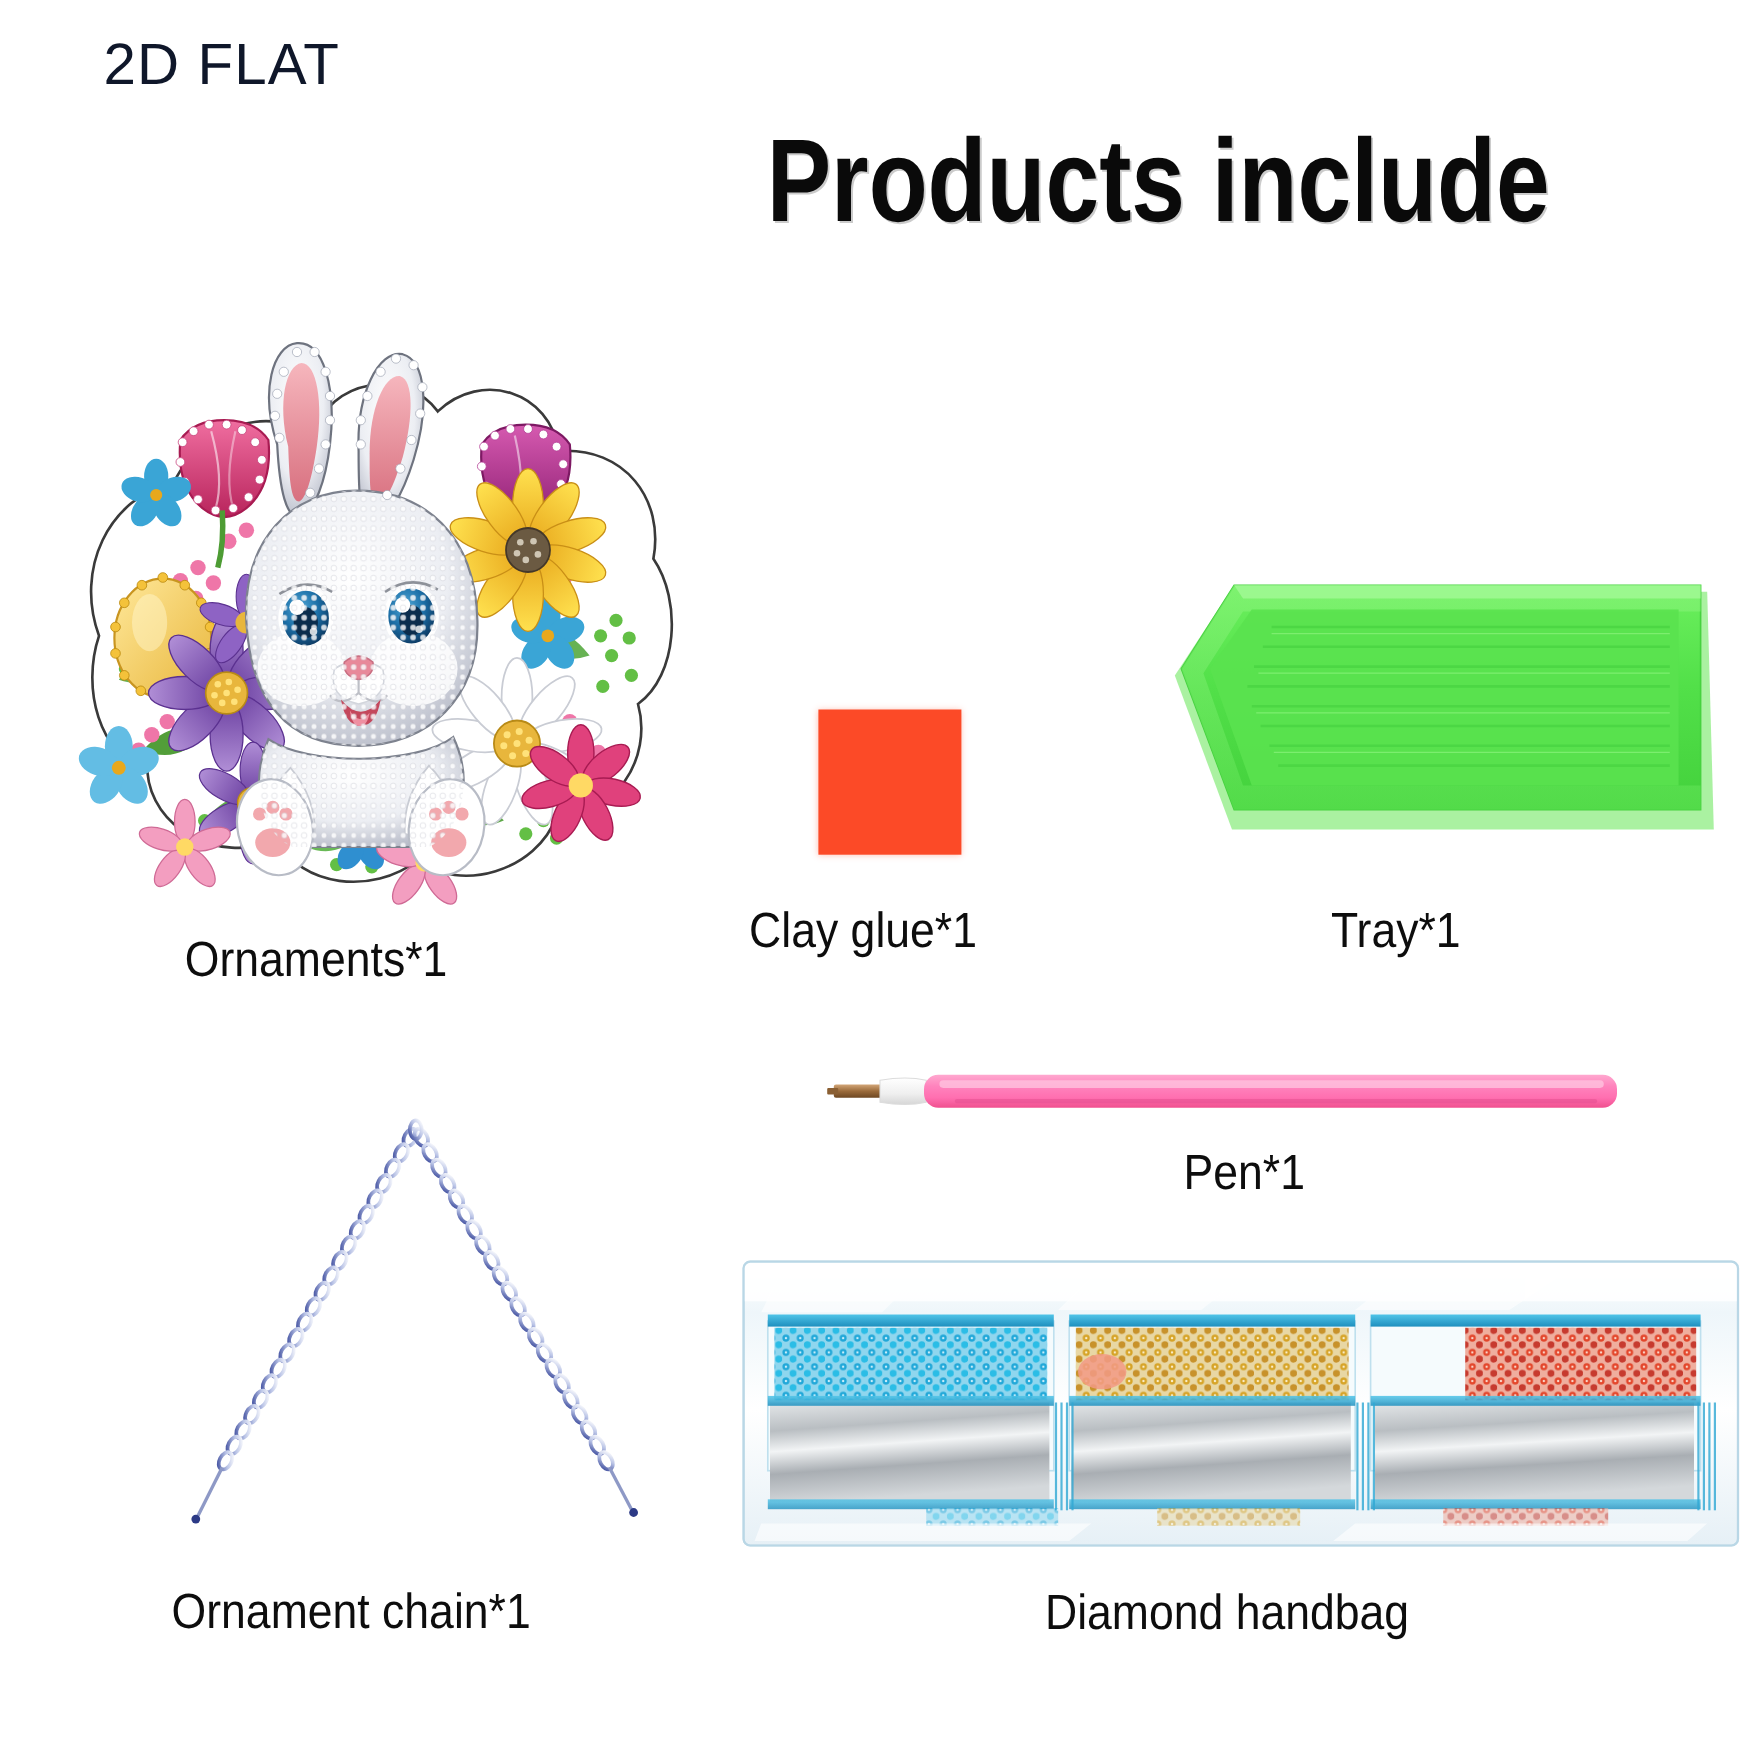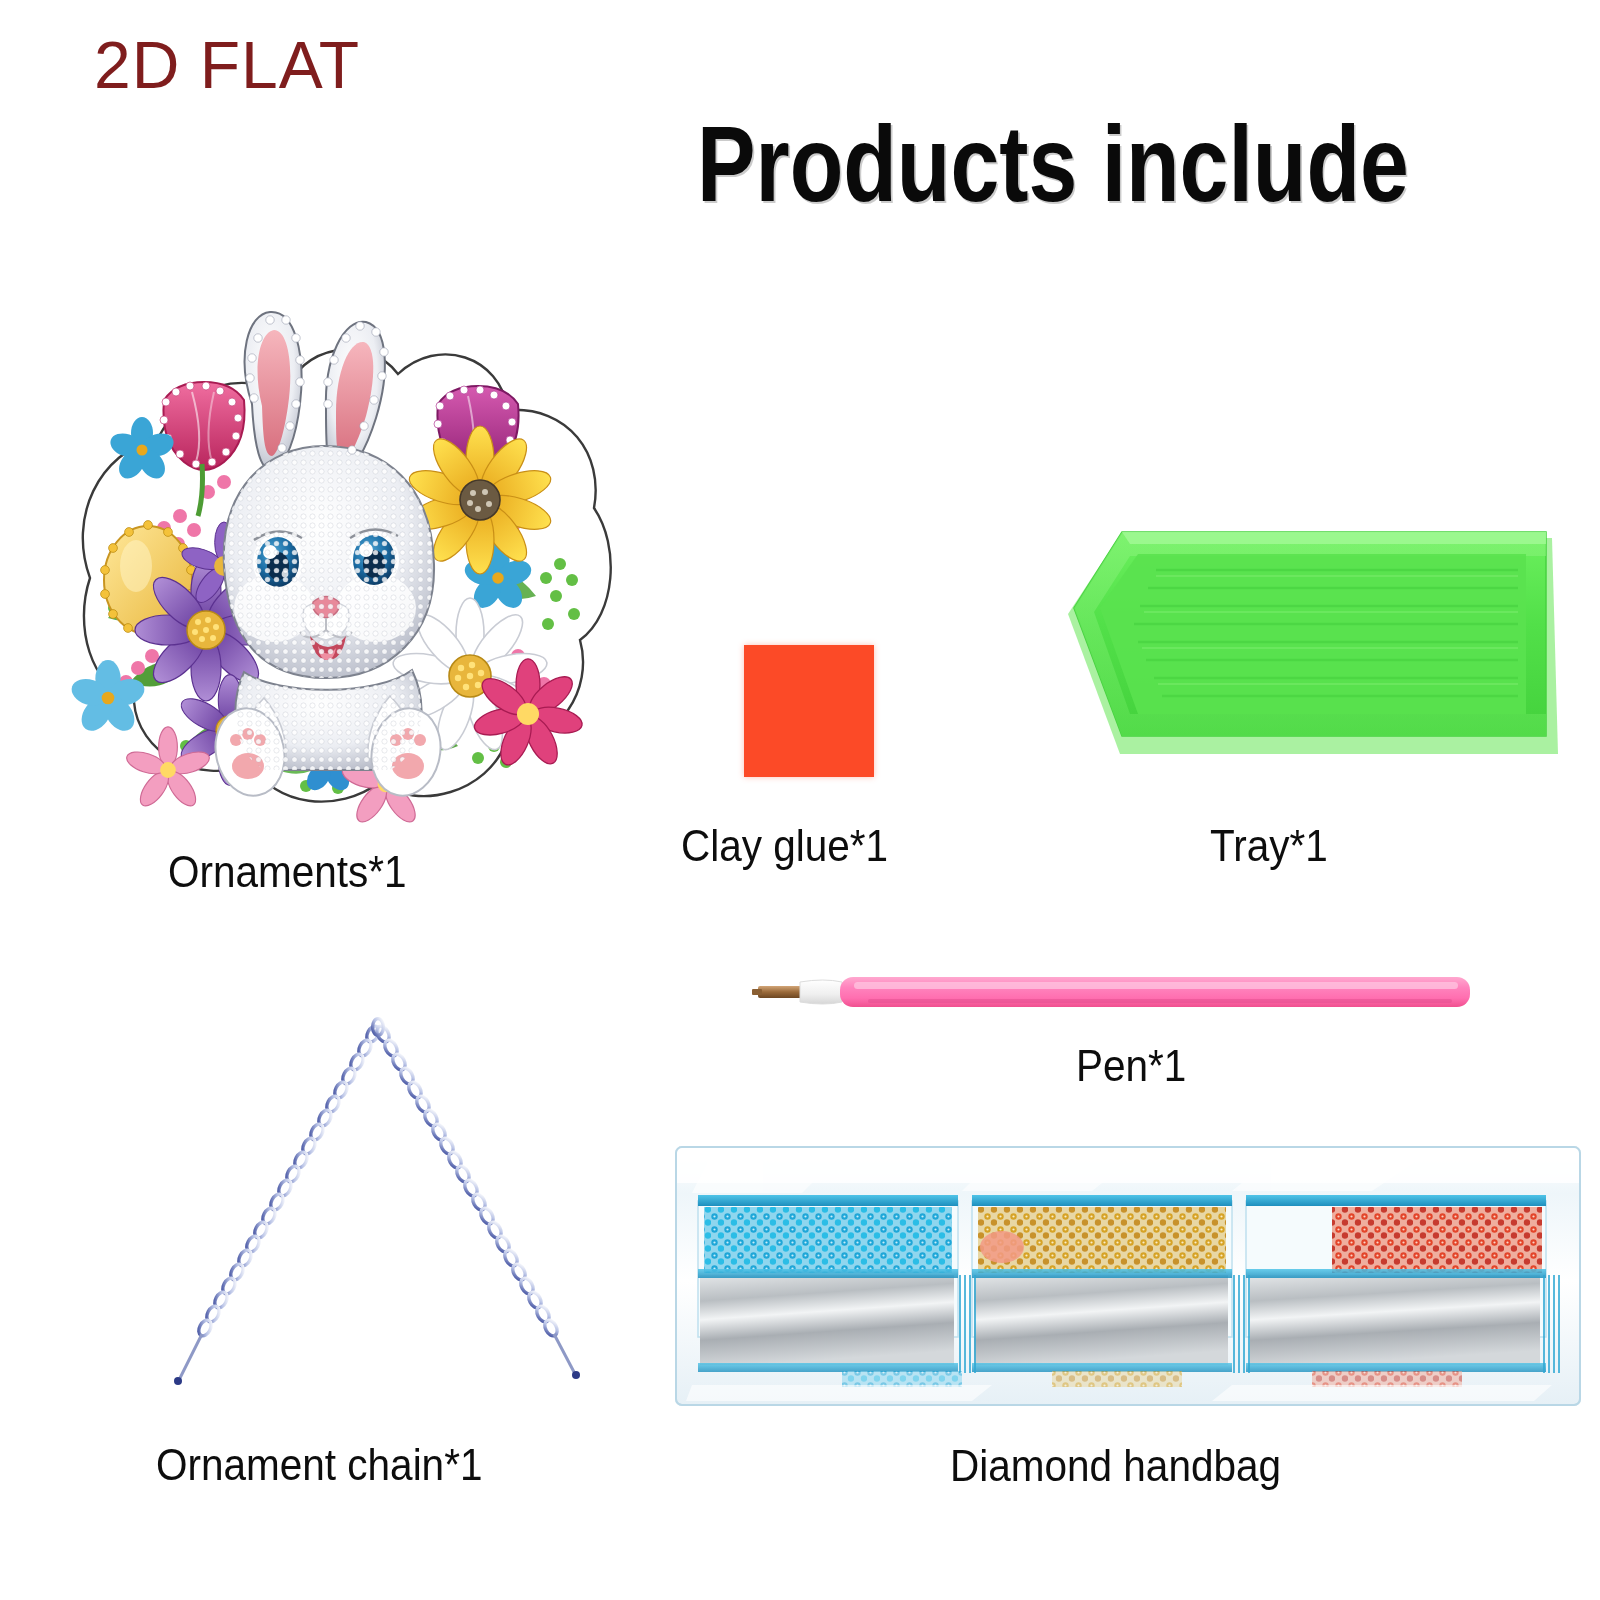--- a/index.html
+++ b/index.html
@@ -5,22 +5,22 @@
   * { margin:0; padding:0; box-sizing:border-box; }
   html,body { width:1600px; height:1600px; background:#ffffff; }
   body { font-family:"Liberation Sans", sans-serif; position:relative; overflow:hidden; }
 
   .stage { position:absolute; inset:0; width:1600px; height:1600px; background:#fff; }
 
   
   #flat-badge{
     position:absolute; left:94px; top:32px;
     font-family:"Liberation Sans", sans-serif;
-    font-size:66px; line-height:1; font-weight:400;
-    color:#7f1d1d; letter-spacing:1px; white-space:nowrap;
+    font-size:53px; line-height:1; font-weight:400;
+    color:#0f172a; letter-spacing:1px; white-space:nowrap;
   }
   #main-title{
     position:absolute; left:697px; top:108px;
     font-family:"Liberation Sans", sans-serif;
     font-size:107px; line-height:1.06; font-weight:700;
     color:#0a0a0a; white-space:nowrap;
     transform:scaleX(.82); transform-origin:left top;
     text-shadow:2px 2px 0 rgba(140,140,140,.45);
   }
 

